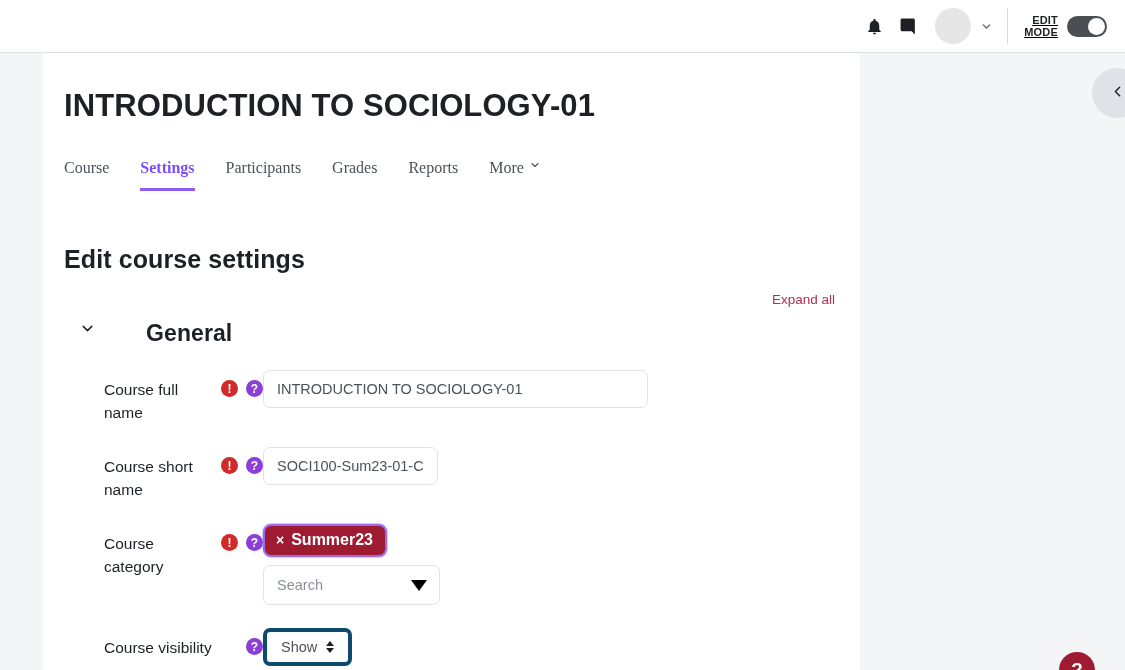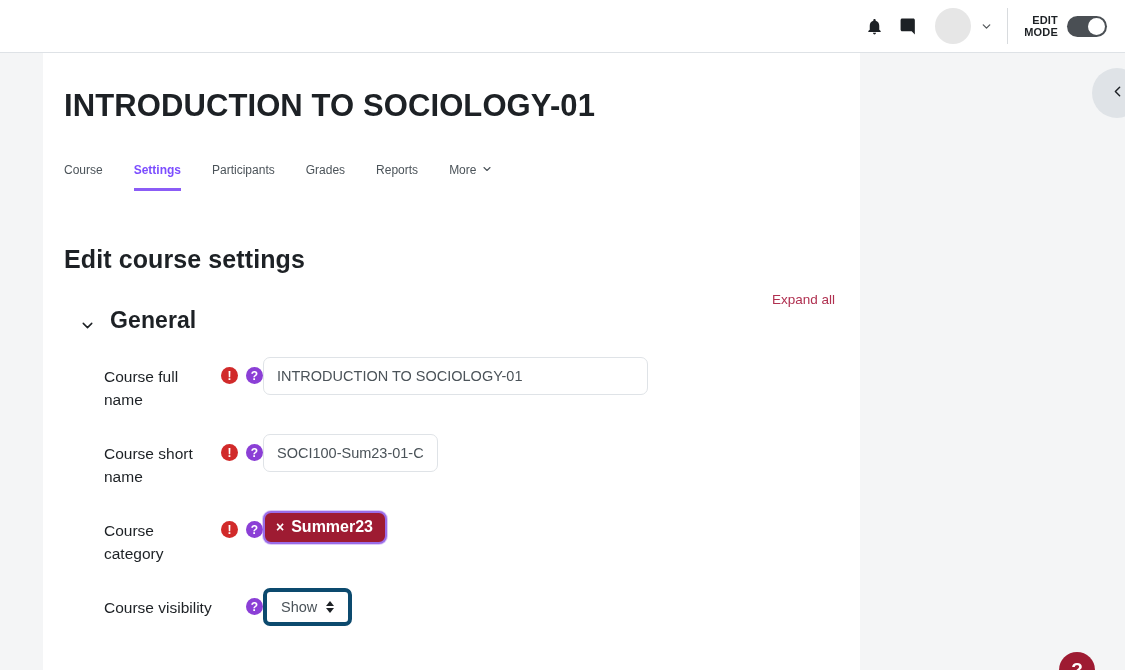--- a/index.html
+++ b/index.html
@@ -21,20 +21,21 @@
     background: #ffffff;
     border-bottom: 1px solid #dee2e6;
     display: flex;
     align-items: center;
     justify-content: flex-end;
   }
   #navbar-right {
     display: flex;
     align-items: center;
     padding-right: 18px;
+    text-decoration: underline;
   }
   .nav-icon-btn {
     width: 34px; height: 34px;
     display: flex; align-items: center; justify-content: center;
     cursor: pointer;
     color: #1d2125;
   }
   .nav-icon-btn svg { display: block; }
 
   #avatar-wrap {
@@ -120,27 +121,28 @@
   }
 
   
   #tabs {
     display: flex;
     align-items: flex-end;
     margin-top: 29px;
     height: 37px;
   }
   .tab {
-    font-size: 12px;
+    font-size: 16px;
     color: #4b5359;
     padding: 0 0 11px 0;
     margin-right: 31px;
     cursor: pointer;
     white-space: nowrap;
     border-bottom: 3px solid transparent;
+    font-family: Liberation Serif, serif;
   }
   .tab.active {
     color: #7c4dff;
     font-weight: bold;
     border-bottom-color: #8b5cf6;
   }
   .tab.more {
     display: flex;
     align-items: flex-start;
     gap: 5px;
@@ -165,23 +167,25 @@
   }
   #expand-all {
     font-size: 13.5px;
     color: #b03050;
     cursor: pointer;
   }
 
   
   #section-general {
     display: flex;
-    align-items: flex-end;
+    align-items: flex-start;
+    margin-top: 13px;
     padding-left: 15px;
     cursor: pointer;
+    gap: 36px;
   }
   #section-chevron {
     color: #1d2125;
     display: flex;
     margin-right: 14px;
   }
   #section-title {
     font-size: 23px;
     font-weight: bold;
     color: #1d2125;
@@ -463,20 +467,24 @@
           <span class="badges">
             <span class="badge required">!</span>
             <span class="badge help">?</span>
           </span>
         </div>
         <div class="form-field-cell">
           <div id="category-tag">
             <span id="category-tag-x">×</span>
             <span>Summer23</span>
           </div>
+          <div id="category-search">
+            <span id="category-search-text">Search</span>
+            <span id="category-search-caret"></span>
+          </div>
         </div>
       </div>
 
       <div class="form-row">
         <div class="form-label-cell">
           <span class="form-label">Course visibility</span>
           <span class="badges">
             <span class="badge help">?</span>
           </span>
         </div>

